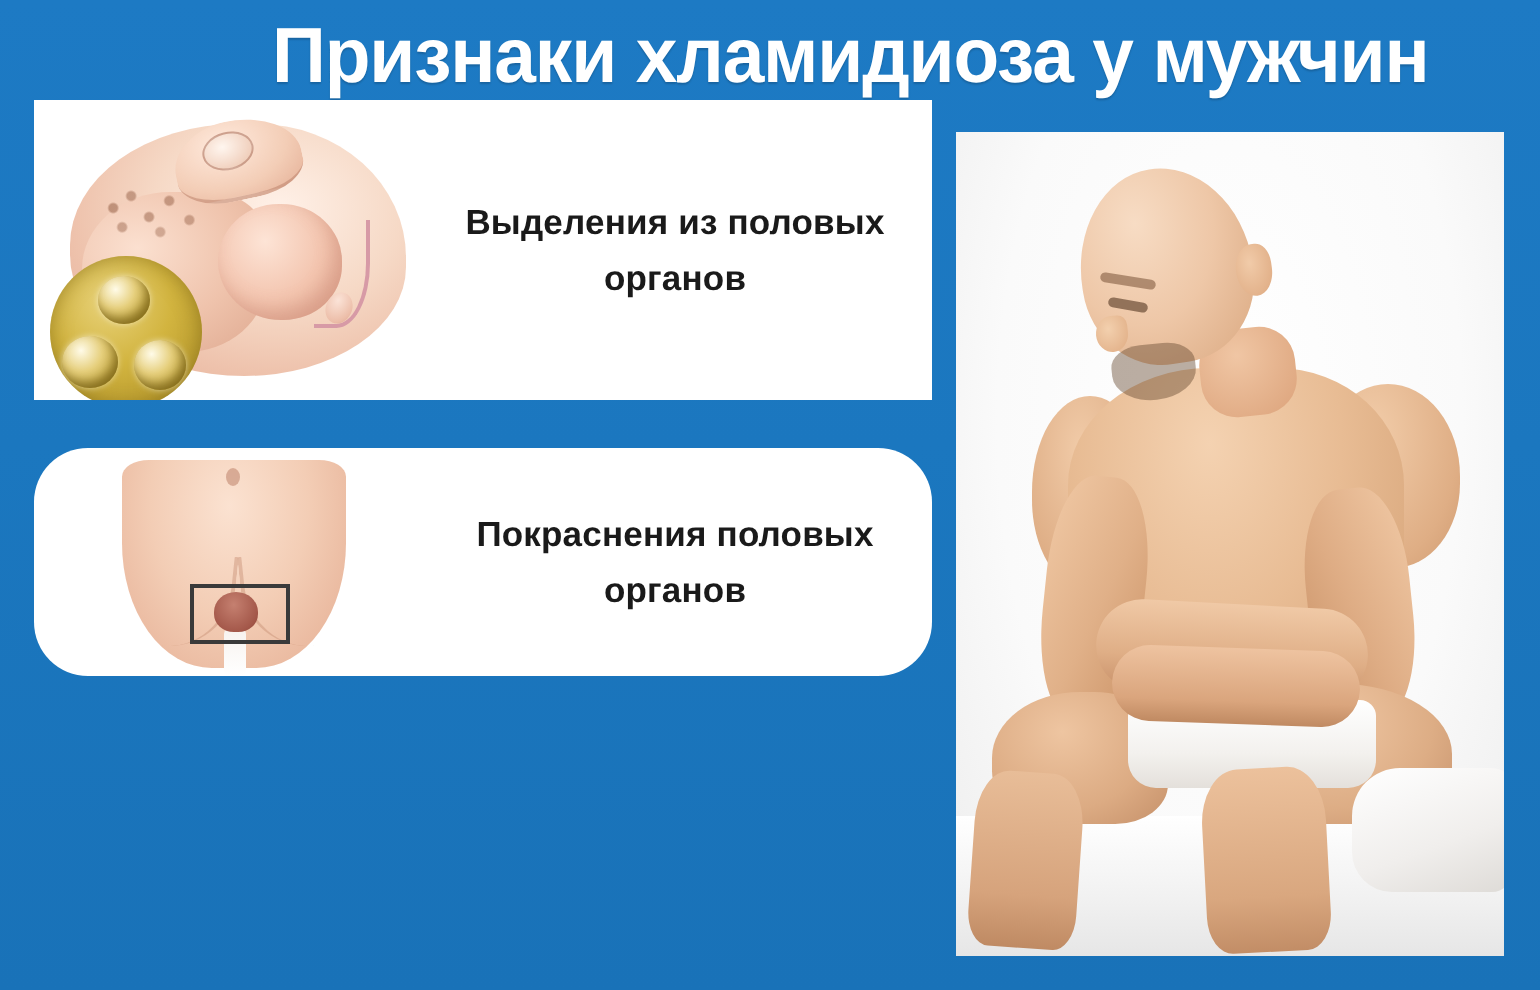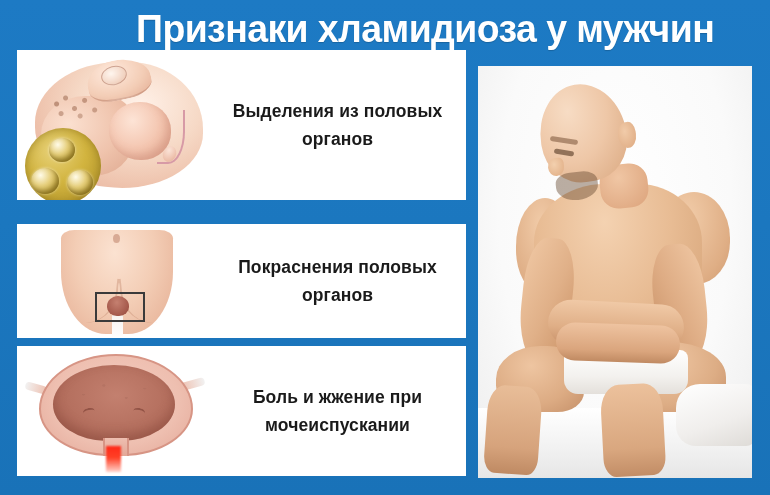--- a/index.html
+++ b/index.html
@@ -50,21 +50,21 @@
     overflow: hidden;
   }
   .panel-left {
     left: 17px;
     width: 449px;
     display: flex;
     flex-direction: row;
     align-items: center;
   }
   #panel-1 { top: 50px;  height: 150px; }
-  #panel-2 { top: 224px; height: 114px; }
+  #panel-2 { top: 224px; height: 114px; border-radius: 27px; }
   #panel-3 { top: 346px; height: 130px; }
 
   .panel-figure {
     position: relative;
     width: 200px;
     height: 100%;
     flex: 0 0 200px;
   }
   .panel-caption {
     flex: 1 1 auto;
@@ -480,36 +480,20 @@
         <div class="fig2-crease-l"></div>
         <div class="fig2-crease-r"></div>
         <div class="fig2-shaft"></div>
         <div class="fig2-organ"></div>
         <div class="fig2-box"></div>
       </div>
     </div>
     <div class="panel-caption">Покраснения половых органов</div>
   </div>
 
-  <div class="panel panel-left" id="panel-3">
-    <div class="panel-figure">
-      <div class="fig3-wrap">
-        <div class="ureter-l"></div>
-        <div class="ureter-r"></div>
-        <div class="fig3-outer"></div>
-        <div class="fig3-inner"></div>
-        <div class="fig3-rugae"></div>
-        <div class="orifice-l"></div>
-        <div class="orifice-r"></div>
-        <div class="fig3-neck"></div>
-        <div class="fig3-urethra"></div>
-      </div>
-    </div>
-    <div class="panel-caption">Боль и жжение при мочеиспускании</div>
-  </div>
 
   <div class="panel" id="panel-photo">
     <div class="photo-stage">
       <div class="ph-bg"></div>
       <div class="ph ph-bed"></div>
       <div class="ph ph-shoulder-r"></div>
       <div class="ph ph-shoulder-l"></div>
       <div class="ph ph-torso"></div>
       <div class="ph ph-neck"></div>
       <div class="ph ph-head"></div>

